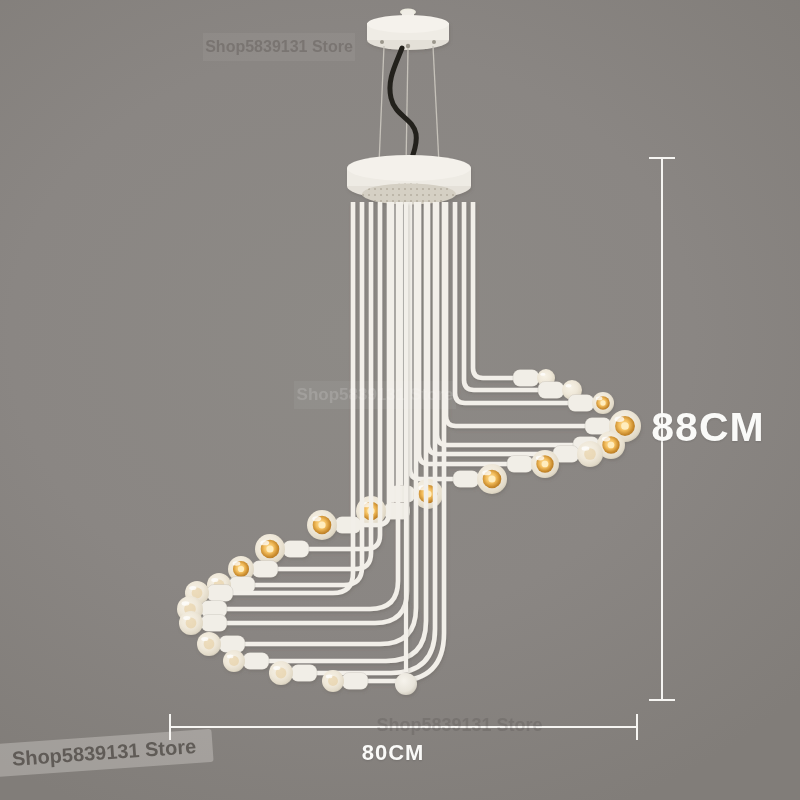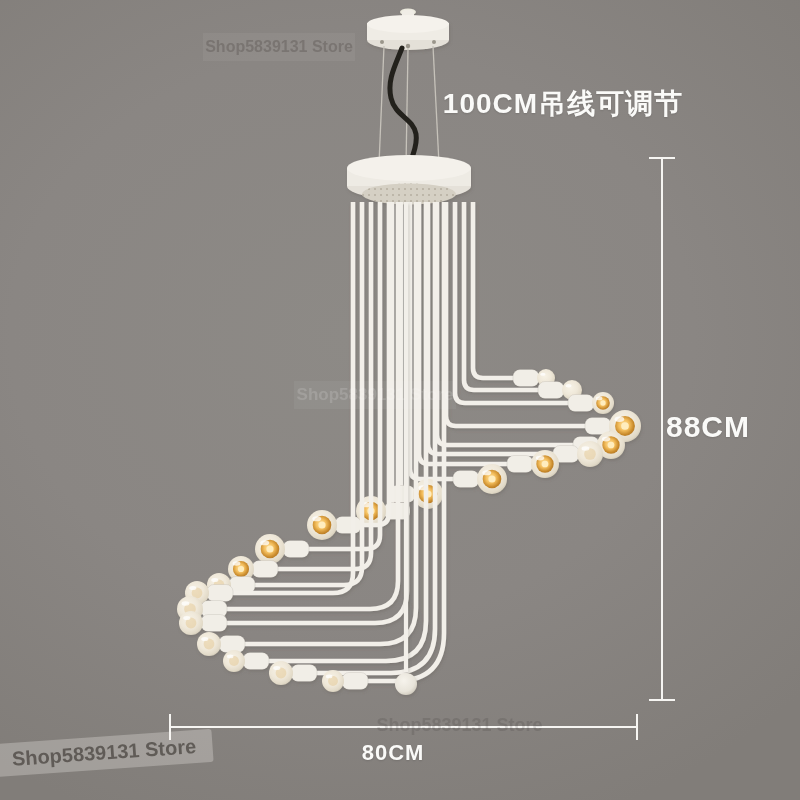--- a/index.html
+++ b/index.html
@@ -8,21 +8,21 @@
     background:radial-gradient(ellipse 620px 520px at 44% 42%, #8d8a86 0%, #8a8683 55%, #817d79 100%);
     font-family:"Liberation Sans","DejaVu Sans",sans-serif;
   }
   .abs{position:absolute;}
   .dim-label{
     color:#fafaf8;font-weight:bold;white-space:nowrap;
     transform:translate(-50%,-50%);letter-spacing:1px;
     text-shadow:0 1px 2px rgba(0,0,0,0.12);
   }
   .wire-note{font-size:28px;}
-  .h-label{font-size:30px;}
+  .h-label{font-size:41px;}
   .w-label{font-size:22px;}
   .wm{
     font-weight:bold;text-align:center;white-space:nowrap;overflow:hidden;
   }
   .wm-top{
     left:203px;top:33px;width:152px;height:28px;line-height:28px;font-size:16px;
     background:rgba(255,255,255,0.055);color:rgba(62,56,50,0.27);
   }
   .wm-mid{
     left:294px;top:381px;width:162px;height:28px;line-height:28px;font-size:17px;
@@ -266,21 +266,20 @@
           <ellipse cx="329.15" cy="676.38" rx="3.3" ry="1.87" fill="rgba(255,255,255,0.75)"></ellipse>
         </g>
       </g>
 
     <g filter="url(#soft)">
       <path d="M406,202 V672" stroke="#f2efe9" stroke-width="4.2" fill="none"></path>
       <circle cx="406" cy="684" r="11" fill="url(#gBall)"></circle>
     </g>
   </svg>
 
-  <div class="abs dim-label wire-note" style="left:563px;top:104px;">100CM吊线可调节</div>
   <div class="abs dim-label h-label" style="left:708px;top:427px;">88CM</div>
   <div class="abs dim-label w-label" style="left:393px;top:753px;">80CM</div>
 
   <div class="abs wm wm-top">Shop5839131 Store</div>
   <div class="abs wm wm-mid">Shop5839131 Store</div>
   <div class="abs wm wm-bottom">Shop5839131 Store</div>
   <div class="abs wm wm-badge">Shop5839131 Store</div>
 </div>
 
 </body></html>

